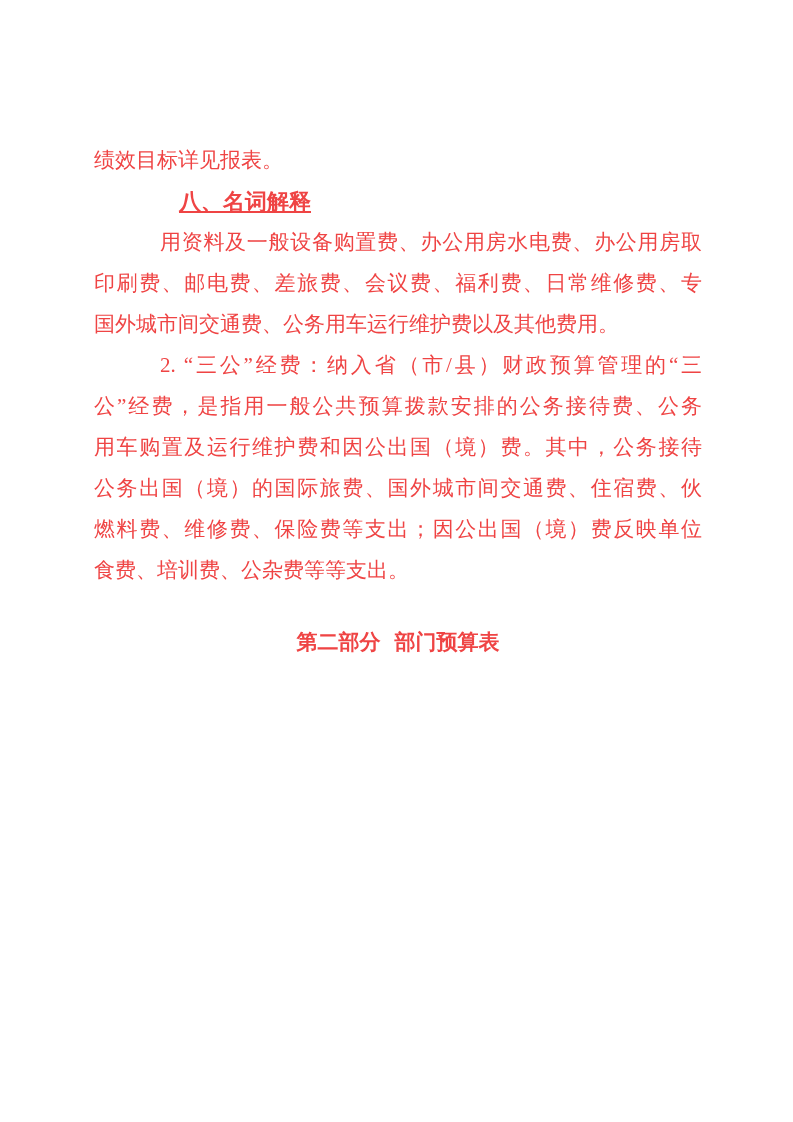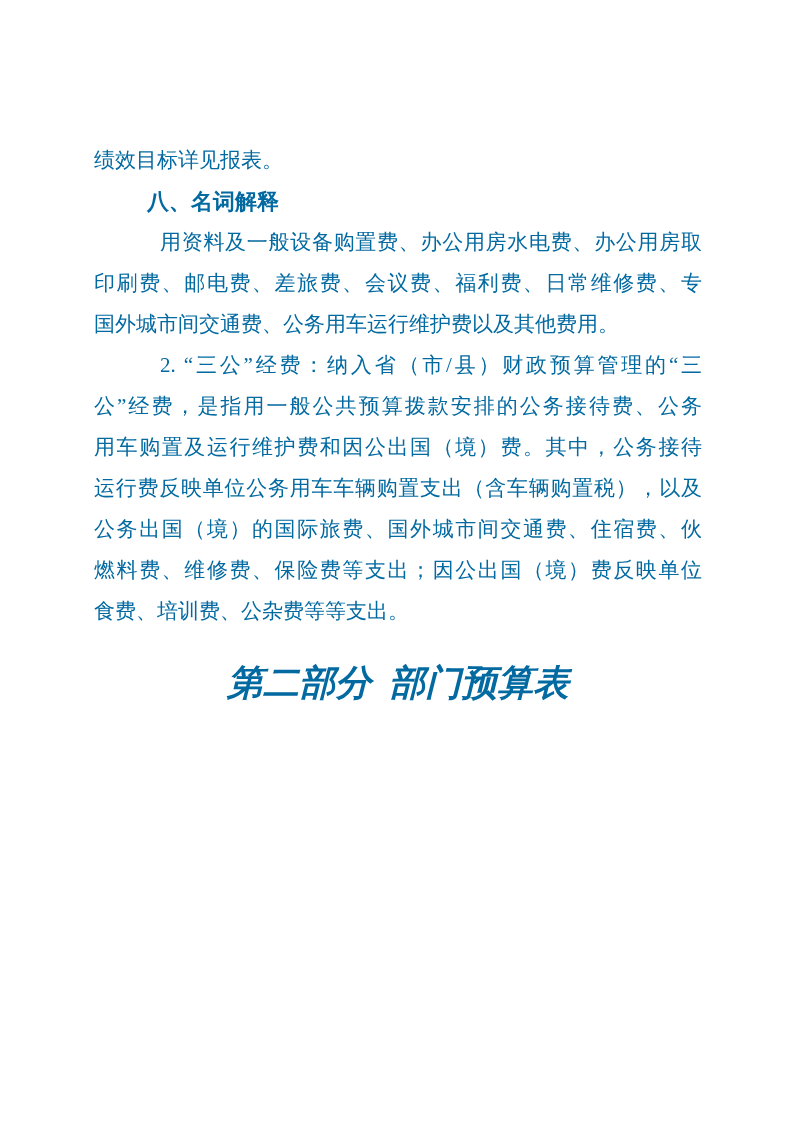--- a/index.html
+++ b/index.html
@@ -1,21 +1,21 @@
 <!DOCTYPE html>
 <html><head>
 <meta charset="utf-8">
 <style>
   html, body { margin: 0; padding: 0; }
   .page {
     position: relative;
     width: 793px;
     height: 1122px;
     background: #ffffff;
-    color: #0369a1;
+    color: #ef4444;
     font-family: "Liberation Serif", "DejaVu Serif", serif;
     overflow: hidden;
   }
   .textblock {
     position: absolute;
     left: 94px;
     top: 140px;
     width: 608px;
     font-size: 21px;
     line-height: 41px;
@@ -28,35 +28,35 @@
   }
   .tline.last {
     text-align-last: left;
   }
   .para.indent-first .tline:first-child {
     padding-left: 66px;
   }
   .h8 {
     height: 41px;
     line-height: 41px;
-    margin-left: 53px;
+    margin-left: 85px;
     font-family: "Liberation Sans", "DejaVu Sans", sans-serif;
     font-weight: bold;
     font-size: 22px;
+    text-decoration: underline;
   }
   .part2 {
     margin-top: 27px;
     height: 48px;
     line-height: 48px;
     text-align: center;
     font-family: "Liberation Sans", "DejaVu Sans", sans-serif;
     font-weight: bold;
-    font-size: 36px;
+    font-size: 21px;
     word-spacing: 8px;
-    font-style: italic;
   }
 </style>
 </head>
 <body>
 
 <div class="page">
   <div class="textblock">
 
     <div class="tline last">绩效目标详见报表。</div>
 
@@ -65,21 +65,20 @@
     <div class="para indent-first">
         <div class="tline">用资料及一般设备购置费、办公用房水电费、办公用房取暖费、</div>
         <div class="tline">印刷费、邮电费、差旅费、会议费、福利费、日常维修费、专</div>
         <div class="tline last">国外城市间交通费、公务用车运行维护费以及其他费用。</div>
       </div>
 
     <div class="para indent-first">
         <div class="tline">2. “三公”经费：纳入省（市/县）财政预算管理的“三</div>
         <div class="tline">公”经费，是指用一般公共预算拨款安排的公务接待费、公务</div>
         <div class="tline">用车购置及运行维护费和因公出国（境）费。其中，公务接待</div>
-        <div class="tline">运行费反映单位公务用车车辆购置支出（含车辆购置税），以及</div>
         <div class="tline">公务出国（境）的国际旅费、国外城市间交通费、住宿费、伙</div>
         <div class="tline">燃料费、维修费、保险费等支出；因公出国（境）费反映单位</div>
         <div class="tline last">食费、培训费、公杂费等等支出。</div>
       </div>
 
     <div class="part2">第二部分 部门预算表</div>
 
   </div>
 </div>
 

